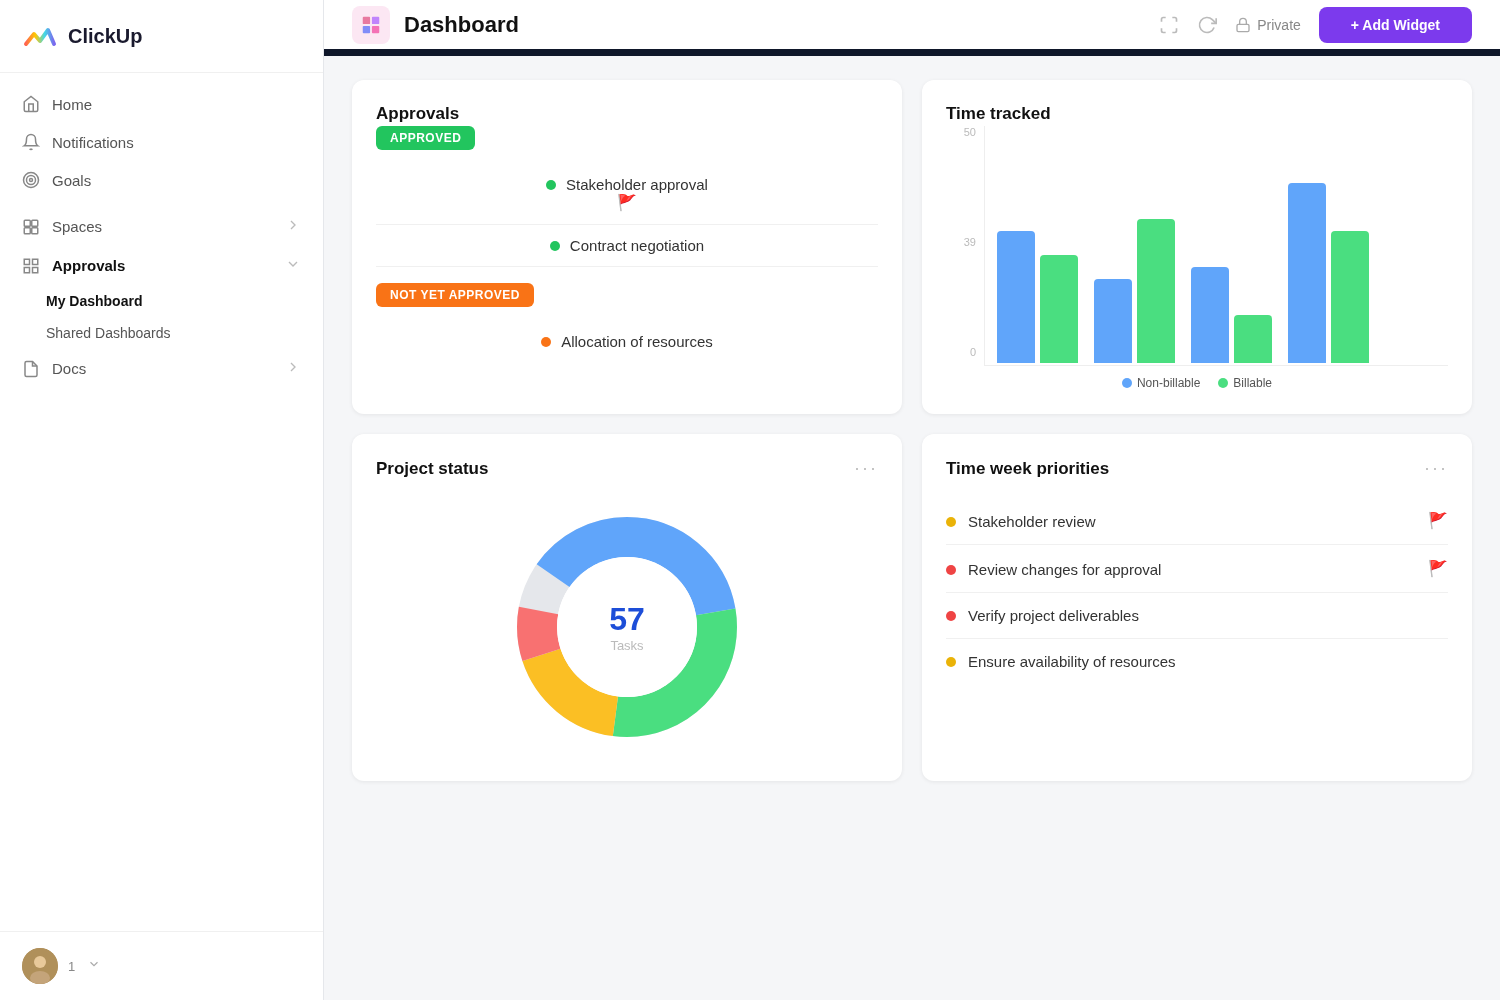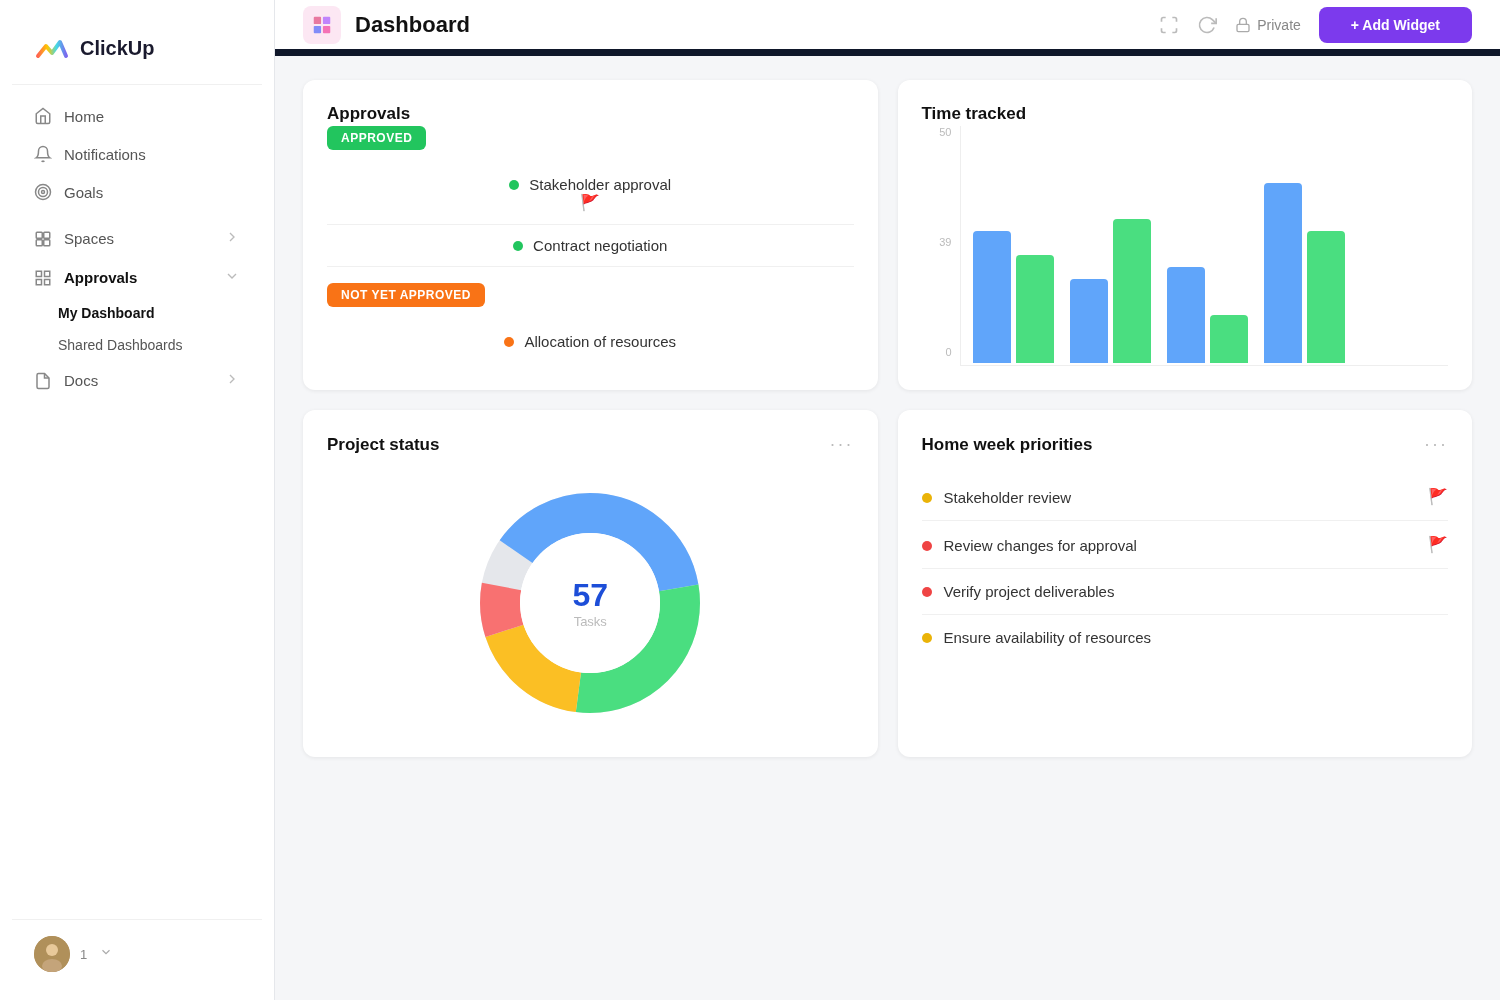--- a/index.html
+++ b/index.html
@@ -1,25 +1,25 @@
 <!DOCTYPE html>
 <html><head>
   <meta charset="utf-8">
   <style>
     * { box-sizing: border-box; margin: 0; padding: 0; }
     body { font-family: -apple-system, BlinkMacSystemFont, 'Segoe UI', sans-serif; background: #f5f6f8; display: flex; height: 100vh; overflow: hidden; }
 
     
     .sidebar {
-      width: 275px;
+      width: 324px;
       background: #fff;
       border-right: 1px solid #e5e7eb;
       display: flex;
       flex-direction: column;
-      padding: 12px;
+      padding: 0;
       flex-shrink: 0;
       height: 100vh;
     }
     .sidebar-logo {
       display: flex;
       align-items: center;
       gap: 10px;
       padding: 18px 22px;
       border-bottom: 1px solid #f0f0f0;
     }
@@ -532,20 +532,30 @@
               <div class="bar bar-blue" style="height:96px;"></div>
               <div class="bar bar-green" style="height:48px;"></div>
             </div>
 
             <div class="bar-group">
               <div class="bar bar-blue" style="height:180px;"></div>
               <div class="bar bar-green" style="height:132px;"></div>
             </div>
           </div>
         </div>
+        <div class="chart-legend">
+          <div class="legend-item">
+            <div class="legend-dot legend-dot-blue"></div>
+            <span>Non-billable</span>
+          </div>
+          <div class="legend-item">
+            <div class="legend-dot legend-dot-green"></div>
+            <span>Billable</span>
+          </div>
+        </div>
       </div>
 
       <div class="widget-card">
         <div class="widget-header">
           <div class="widget-title" style="margin-bottom:0;">Project status</div>
           <span class="dots-menu">···</span>
         </div>
         <div class="donut-container">
           <svg width="240" height="240" viewBox="0 0 240 240">
 
@@ -563,21 +573,21 @@
           </svg>
           <div class="donut-label">
             <div class="donut-number">57</div>
             <div class="donut-text">Tasks</div>
           </div>
         </div>
       </div>
 
       <div class="widget-card">
         <div class="widget-header">
-          <div class="widget-title" style="margin-bottom:0;">Home week priorities</div>
+          <div class="widget-title" style="margin-bottom:0;">Time week priorities</div>
           <span class="dots-menu">···</span>
         </div>
 
         <div class="priority-item">
           <div class="priority-left">
             <div class="dot" style="background:#eab308;"></div>
             <span>Stakeholder review</span>
           </div>
           <span class="flag-icon">🚩</span>
         </div>

